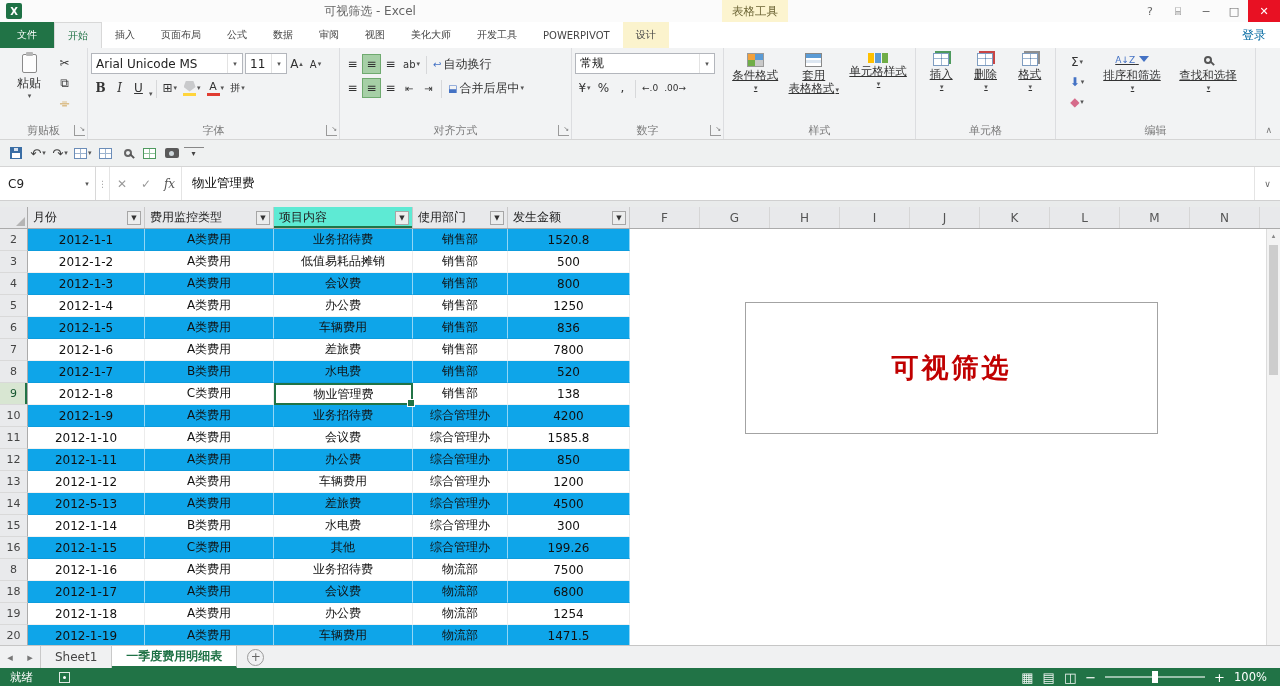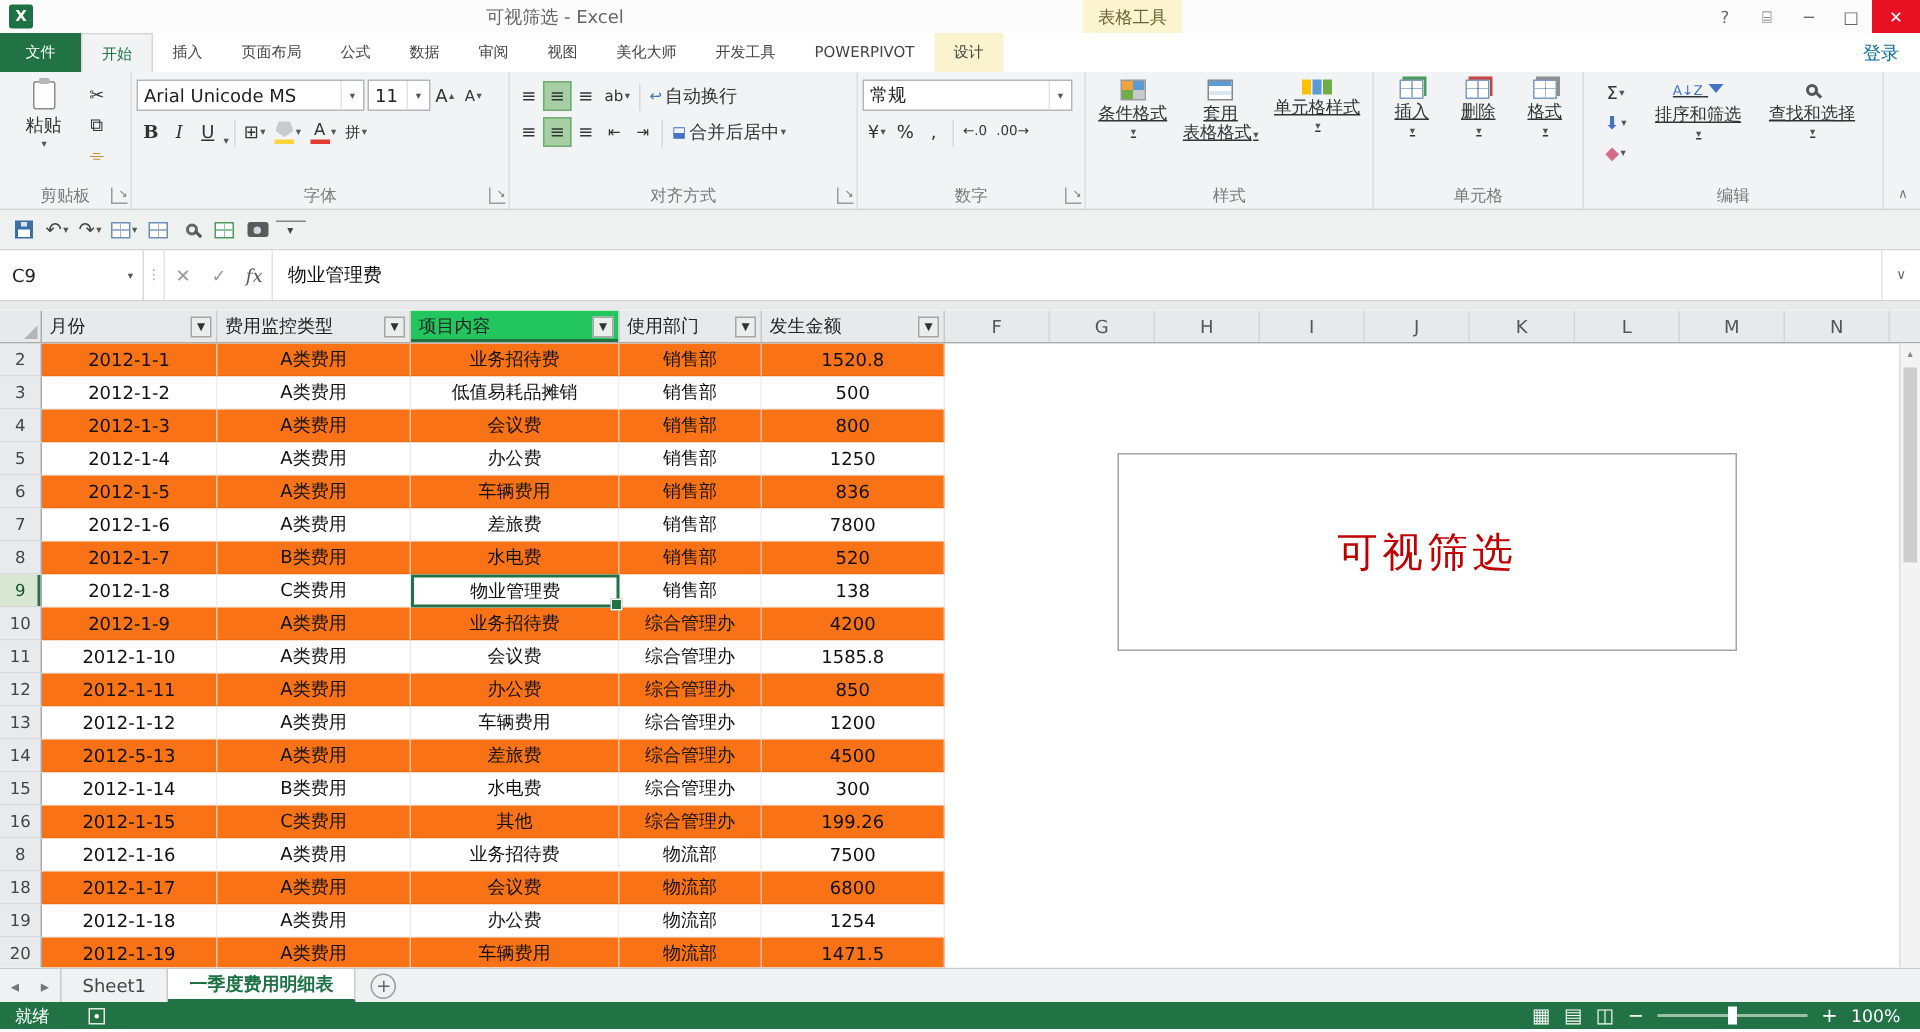--- a/index.html
+++ b/index.html
@@ -79,37 +79,37 @@
   .fvalue { flex:1; display:flex; align-items:center; padding-left:10px; font-size:12.5px; color:#111; }
   .fexpand { width:26px; display:flex; align-items:center; justify-content:center; color:#666; font-size:9px; border-left:1px solid #e4e4e4; }
   .fspacer { height:6px; background:#e9ebeb; }
 
   
   .gridwrap { position:relative; height:438px; overflow:hidden; background:#fff; }
   .hdr-row { height:22px; display:flex; background:#e8e9eb; border-bottom:1px solid #ababab; }
   .corner { width:28px; border-right:1px solid #ababab; position:relative; background:#e8e9eb; }
   .corner:after { content:""; position:absolute; right:2px; bottom:2px; border-left:9px solid transparent; border-bottom:9px solid #b5b5b5; }
   .hcell { display:flex; align-items:center; padding-left:5px; border-right:1px solid #c9c9c9; font-size:12px; color:#222; background:#e8e9eb; }
-  .hcell.selcol { background:#22c55e; box-shadow:inset 0 -2px 0 #217346; }
+  .hcell.selcol { background:#5eead4; box-shadow:inset 0 -2px 0 #217346; }
   .hlabel { white-space:nowrap; overflow:hidden; }
   .filterbtn { margin-left:auto; margin-right:3px; width:14px; height:14px; border:1px solid #a6a6a6; background:#eceded; display:flex; align-items:center; justify-content:center; font-size:7px; color:#333; flex:none; }
   .lcell { width:70px; display:flex; align-items:center; justify-content:center; color:#555; border-right:1px solid #d6d6d6; font-size:12px; background:#e8e9eb; }
   .hfill { flex:1; background:#e8e9eb; }
   #grid-rows { height:416px; overflow:hidden; }
   .grid-row { display:flex; height:22px; }
   .row-num { width:28px; background:#e9eaec; border-right:1px solid #ababab; border-bottom:1px solid #d9d9d9; color:#444; font-size:11px; display:flex; align-items:center; justify-content:center; flex:none; }
   .row-num.sel { background:#d8e6d2; color:#14552f; box-shadow:inset -2px 0 0 #217346; }
   .cell { display:flex; align-items:center; justify-content:center; font-size:12px; color:#111; border-right:1px solid rgba(0,0,0,0.07); border-bottom:1px solid rgba(0,0,0,0.05); background:#fff; flex:none; }
-  .band .cell { background:#f97316; border-right-color:rgba(255,255,255,0.55); }
+  .band .cell { background:#0ea5e9; border-right-color:rgba(255,255,255,0.55); }
   .cell.selected { border:2px solid #217346; background:#fff; position:relative; }
   .cell.selected:after { content:""; position:absolute; right:-4px; bottom:-4px; width:6px; height:6px; background:#217346; border:1px solid #fff; }
   .row-rest { flex:1; background:#fff; }
   .c-month{width:117px}.c-type{width:129px}.c-item{width:139px}.c-dept{width:95px}.c-amount{width:122px}
   .sheet-textbox { position:absolute; left:745px; top:95px; width:413px; height:132px; border:1px solid #a3a3a3; background:#fff; display:flex; align-items:center; justify-content:center; }
-  .sheet-textbox span { color:#c00000; font-weight:normal; font-size:27px; letter-spacing:3px; }
+  .sheet-textbox span { color:#c00000; font-weight:bold; font-size:27px; letter-spacing:3px; }
   .vscroll { position:absolute; right:0; top:22px; bottom:0; width:14px; background:#f3f3f3; border-left:1px solid #dcdcdc; }
   .vscroll .up { height:14px; display:flex; align-items:center; justify-content:center; font-size:7px; color:#888; }
   .vthumb { position:absolute; left:2px; right:2px; top:16px; height:130px; background:#cdcdcd; }
 
   
   .sheettabs { height:23px; background:#f0f1f2; border-top:1px solid #c6c6c6; display:flex; align-items:stretch; }
   .snav { width:20px; display:flex; align-items:center; justify-content:center; color:#777; font-size:11px; }
   .stab { padding:0 14px; display:flex; align-items:center; font-size:12px; color:#444; border-right:1px solid #c9c9c9; }
   .stab.first { border-left:1px solid #c9c9c9; }
   .stab.active { background:#fff; color:#1e7145; font-weight:bold; border-bottom:2px solid #217346; }

